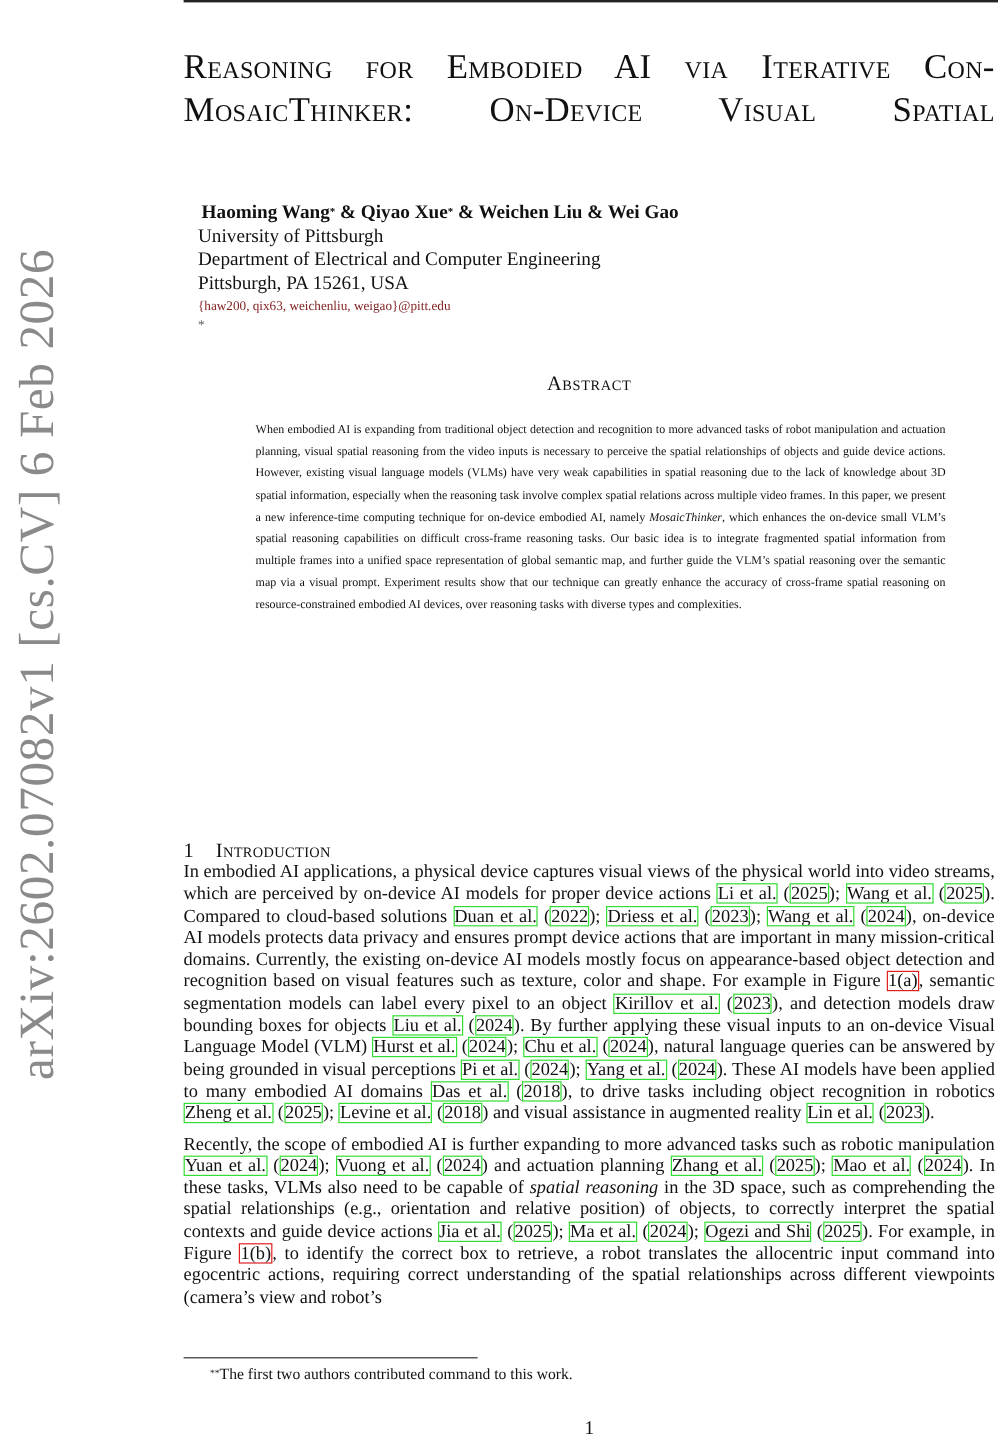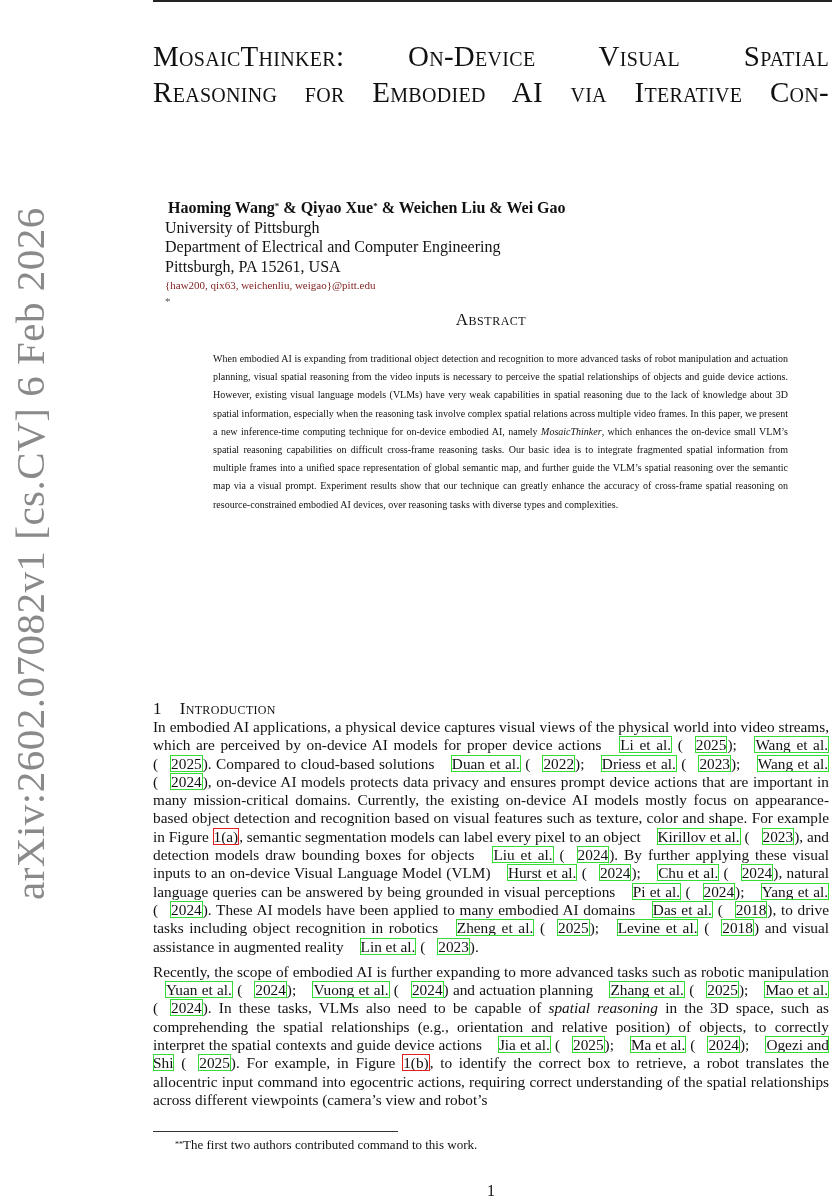--- a/index.html
+++ b/index.html
@@ -6,47 +6,47 @@
   body { width:832px; height:1200px; position:relative; overflow:hidden;
          font-family:"Liberation Serif", "DejaVu Serif", serif; color:#111; }
   .top-rule { position:absolute; left:153px; top:0; width:679px; height:2px; background:#222; }
   .arxiv-stamp { position:absolute; left:6px; top:900px; transform-origin:0 0; transform:rotate(-90deg);
          font-size:41px; color:#8a8a8a; white-space:nowrap; letter-spacing:0.5px; font-family:"Liberation Serif", serif; }
   .title { position:absolute; left:153px; top:38px; width:676px; font-size:29px; line-height:36px;
          font-variant:small-caps; letter-spacing:0.3px; color:#111; }
   .title .line { display:block; text-align:justify; text-align-last:justify; white-space:nowrap; }
   .title .line.last { text-align-last:left; }
   .authors { position:absolute; left:165px; top:168px; font-size:16px; line-height:19.5px; }
-  .authors .names { font-weight:bold; margin-left:3px;margin-top:30px; }
+  .authors .names { font-weight:bold; margin-left:3px; }
   .authors sup { font-size:9px; vertical-align:top; position:relative; top:-1px; }
   .authors .email { font-family:Liberation Serif, serif; font-size:11px; color:#7f1d1d; }
   .authors .star { font-size:11px; color:#555; line-height:10px; }
   .abstract-heading { position:absolute; left:0; width:982px; top:310px; text-align:center; font-size:17px; font-variant:small-caps; letter-spacing:0.5px; }
   .abstract { position:absolute; left:213px; top:350px; width:575px; font-size:10px; line-height:18.2px; text-align:justify; hyphens:manual; }
   .section { position:absolute; left:153px; top:699px; font-size:17px; font-variant:small-caps; letter-spacing:0.3px; }
   .section .num { margin-right:18px; }
   .body-text { position:absolute; left:153px; top:718px; width:676px; font-size:15.3px; line-height:18.3px; text-align:justify; }
   .body-text p { margin:0 0 7px 0; }
-  .cite { outline:1.5px solid #33dd33; outline-offset:-1px; padding:0 1px;margin-left:12px; }
+  .cite { outline:1.5px solid #33dd33; outline-offset:-1px; padding:0 1px; }
   .figref { outline:1.5px solid #e02020; outline-offset:-1px; padding:0 1px; }
   .footnote-rule { position:absolute; left:153px; top:1131px; width:245px; height:1px; background:#333; }
   .footnote { position:absolute; left:175px; top:1137px; font-size:13px; line-height:16px; }
   .footnote sup { font-size:8px; vertical-align:top; }
   .page-number { position:absolute; left:0; width:982px; top:1182px; text-align:center; font-size:16px; }
 </style>
 </head>
 <body>
 
 <div class="top-rule"></div>
 
 <div class="arxiv-stamp">arXiv:2602.07082v1  [cs.CV]  6 Feb 2026</div>
 
 <h1 class="title" style="margin:0;font-weight:normal;">
+  <span class="line">Reasoning for Embodied AI via Iterative Con-</span>
   <span class="line">MosaicThinker:   On-Device   Visual   Spatial</span>
-  <span class="line">Reasoning for Embodied AI via Iterative Con-</span>
 </h1>
 
 <div class="authors">
   <div class="names">
     <span>Haoming Wang</span><sup>*</sup><span> &amp; </span><span>Qiyao Xue</span><sup>*</sup><span> &amp; </span><span>Weichen Liu</span><span> &amp; </span><span>Wei Gao</span>
   </div>
   <div>University of Pittsburgh</div>
   <div>Department of Electrical and Computer Engineering</div>
   <div>Pittsburgh, PA 15261, USA</div>
   <div class="email">{haw200, qix63, weichenliu, weigao}@pitt.edu</div>

